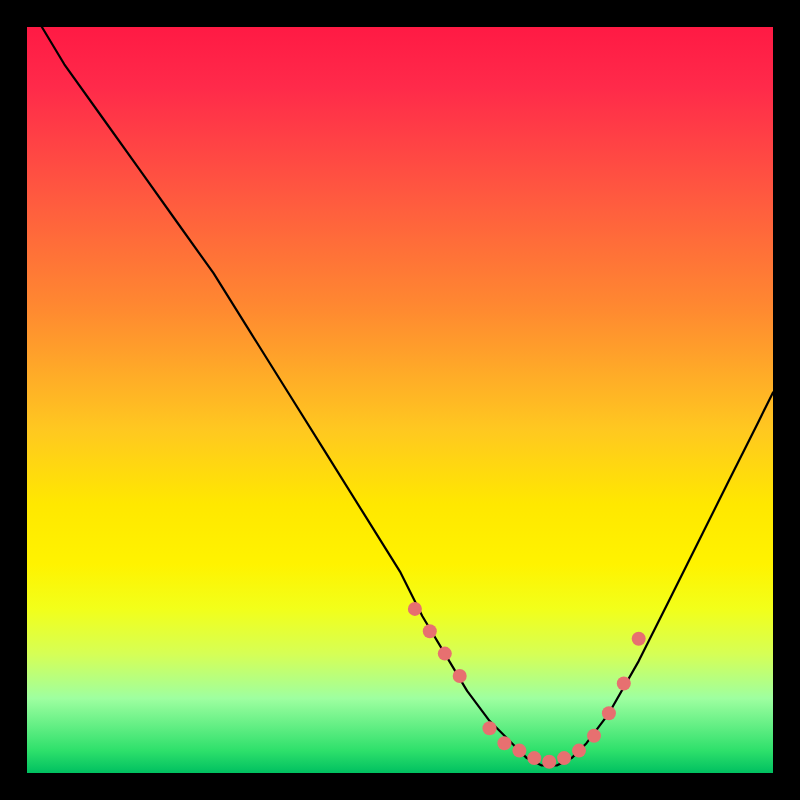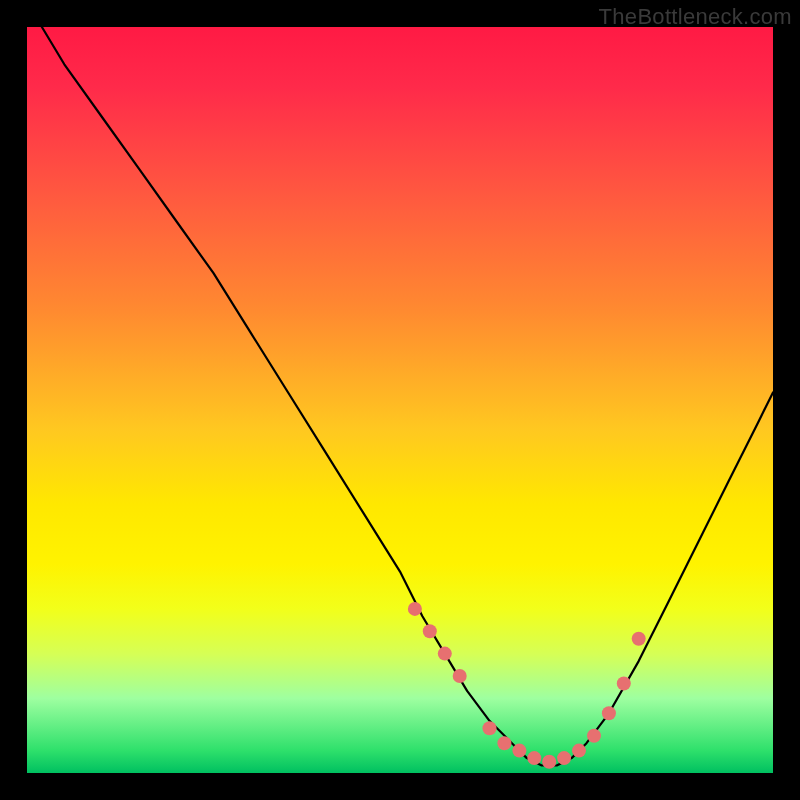--- a/index.html
+++ b/index.html
@@ -79,14 +79,13 @@
           <circle cx="537.1" cy="731.1" r="7" fill="#e77070"></circle>
           <circle cx="552.0" cy="723.6" r="7" fill="#e77070"></circle>
           <circle cx="567.0" cy="708.7" r="7" fill="#e77070"></circle>
           <circle cx="581.9" cy="686.3" r="7" fill="#e77070"></circle>
           <circle cx="596.8" cy="656.5" r="7" fill="#e77070"></circle>
           <circle cx="611.7" cy="611.7" r="7" fill="#e77070"></circle>
         </g>
     </svg>
   </div>
 
-  <div class="watermark">TheBottleneck.com</div>
 </div>
 
 </body></html>

